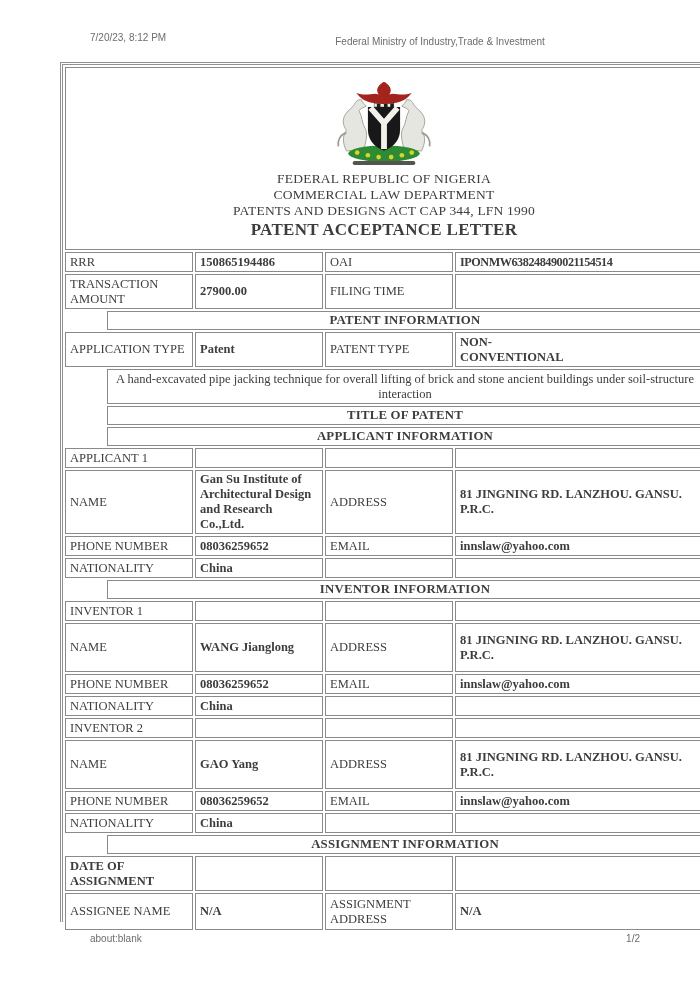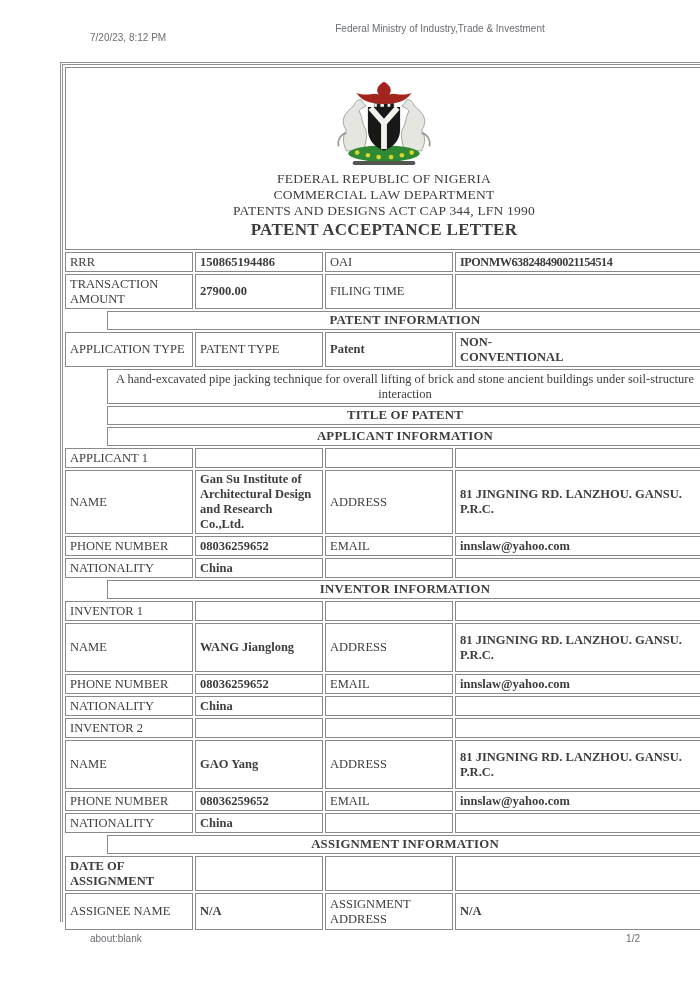--- a/index.html
+++ b/index.html
@@ -7,21 +7,21 @@
     width:700px;height:989px;background:#ffffff;position:relative;
     font-family:"Liberation Serif","DejaVu Serif",serif;
     color:#3d3d3d;overflow:hidden;
   }
   
   .print-hf{
     position:absolute;font-family:Liberation Sans, sans-serif;
     font-size:10px;color:#6a6d71;margin-left:35px;
   }
   .ph-time{top:32px;left:55px;}
-  .ph-title{top:23px;left:405px;transform:translateX(-50%);white-space:nowrap;}
+  .ph-title{top:36px;left:405px;transform:translateX(-50%);white-space:nowrap;}
   .pf-url{top:933px;left:55px;}
   .pf-page{top:933px;right:60px;}
   
   .page-frame{
     position:absolute;left:60px;top:62px;width:648px;height:860px;
     box-sizing:border-box;border:3px double #919191;border-bottom:none;
   }
   .stack{margin:2px;display:flex;flex-direction:column;gap:2px;}
   
   .letterhead{
@@ -109,22 +109,22 @@
       <div class="cell val">27900.00</div>
       <div class="cell">FILING TIME</div>
       <div class="cell val"></div>
     </div>
 
     <div class="row span1">
       <div class="cell hdr">PATENT INFORMATION</div>
     </div>
     <div class="row h-dbl">
       <div class="cell">APPLICATION TYPE</div>
+      <div class="cell val">Patent</div>
       <div class="cell">PATENT TYPE</div>
-      <div class="cell val">Patent</div>
       <div class="cell val">
           <span class="narrow">NON-CONVENTIONAL</span>
         </div>
     </div>
 
     <div class="row span1 h-title">
       <div class="cell center">A hand-excavated pipe jacking technique for overall lifting of brick and stone ancient buildings under soil-structure interaction</div>
     </div>
     <div class="row span1">
       <div class="cell hdr">TITLE OF PATENT</div>

